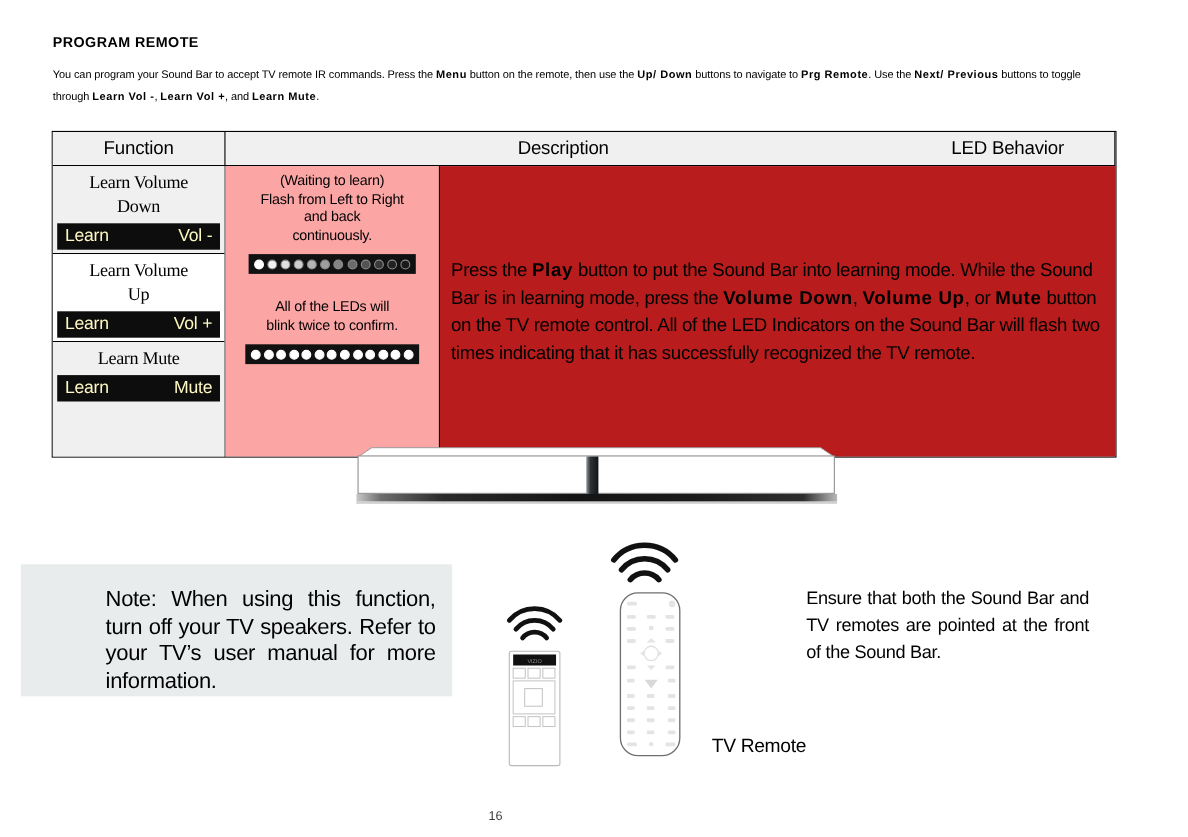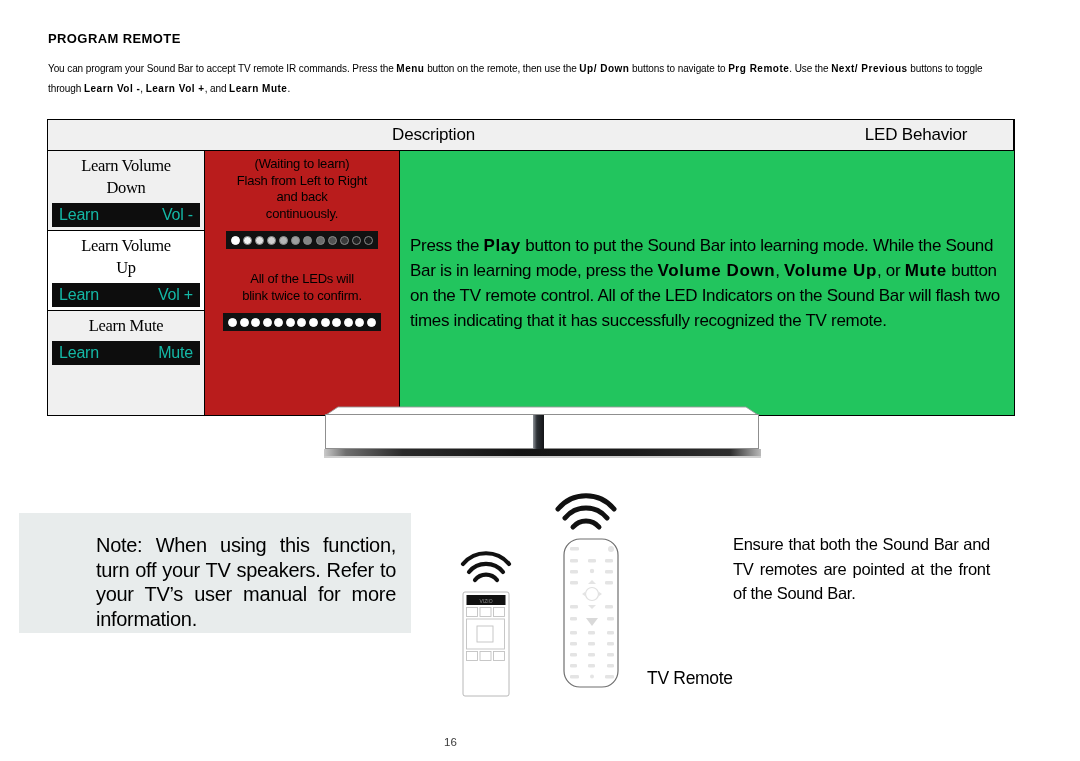--- a/index.html
+++ b/index.html
@@ -88,37 +88,37 @@
   .fn-label {
     font-size: 16.5px;
     text-align: center;
     line-height: 22px;
     letter-spacing: -0.3px;
     font-family: Liberation Serif, serif;
   }
   .led-badge {
     margin-top: 4px;
     background: #0d0d0d;
-    color: #14b8a6;
+    color: #fef9c3;
     height: 24px;
     display: flex;
     align-items: center;
     justify-content: space-between;
     padding: 0 7px;
     font-size: 16px;
     letter-spacing: -0.2px;
     box-sizing: border-box;
     gap: 18px;
   }
 
   .col-led {
     width: 195px;
     border-right: 1.5px solid #000;
     box-sizing: border-box;
-    background: #b91c1c;
+    background: #fca5a5;
     padding: 5px 6px 0;
     text-align: center;
   }
   .led-text {
     font-size: 13px;
     line-height: 16.5px;
     letter-spacing: -0.2px;
   }
   .led-strip {
     background: #111111;
@@ -133,21 +133,21 @@
   }
   .led-dot {
     width: 9px;
     height: 9px;
     border-radius: 50%;
     box-sizing: border-box;
   }
 
   .col-desc {
     flex: 1;
-    background: #22c55e;
+    background: #b91c1c;
     box-sizing: border-box;
     display: flex;
     align-items: center;
     padding: 0 6px 0 10px;
   }
   .desc-text {
     font-size: 17px;
     line-height: 25px;
     letter-spacing: -0.3px;
   }
@@ -220,20 +220,21 @@
 <div class="page-title">PROGRAM REMOTE</div>
 
 <div class="intro">
   <span>You can program your Sound Bar to accept TV remote IR commands. Press the </span><span class="kw">Menu</span><span> button on the remote, then use the </span><span class="kw">Up/ Down</span>
   <span>buttons to navigate to </span><span class="kw">Prg Remote</span><span>. Use the </span><span class="kw">Next/ Previous</span><span> buttons to toggle through </span><span class="kw">Learn Vol -</span><span>, </span><span class="kw">Learn Vol +</span><span>, and </span><span class="kw">Learn Mute</span><span>.</span>
 </div>
 
 <div class="table">
 
   <div class="thead">
+    <div class="th th-function">Function</div>
     <div class="th th-desc">Description</div>
     <div class="th th-led">LED Behavior</div>
   </div>
 
   <div class="tbody">
 
     <div class="col-function">
 
       <div class="fn-row r1 shaded">
         <div class="fn-label">

